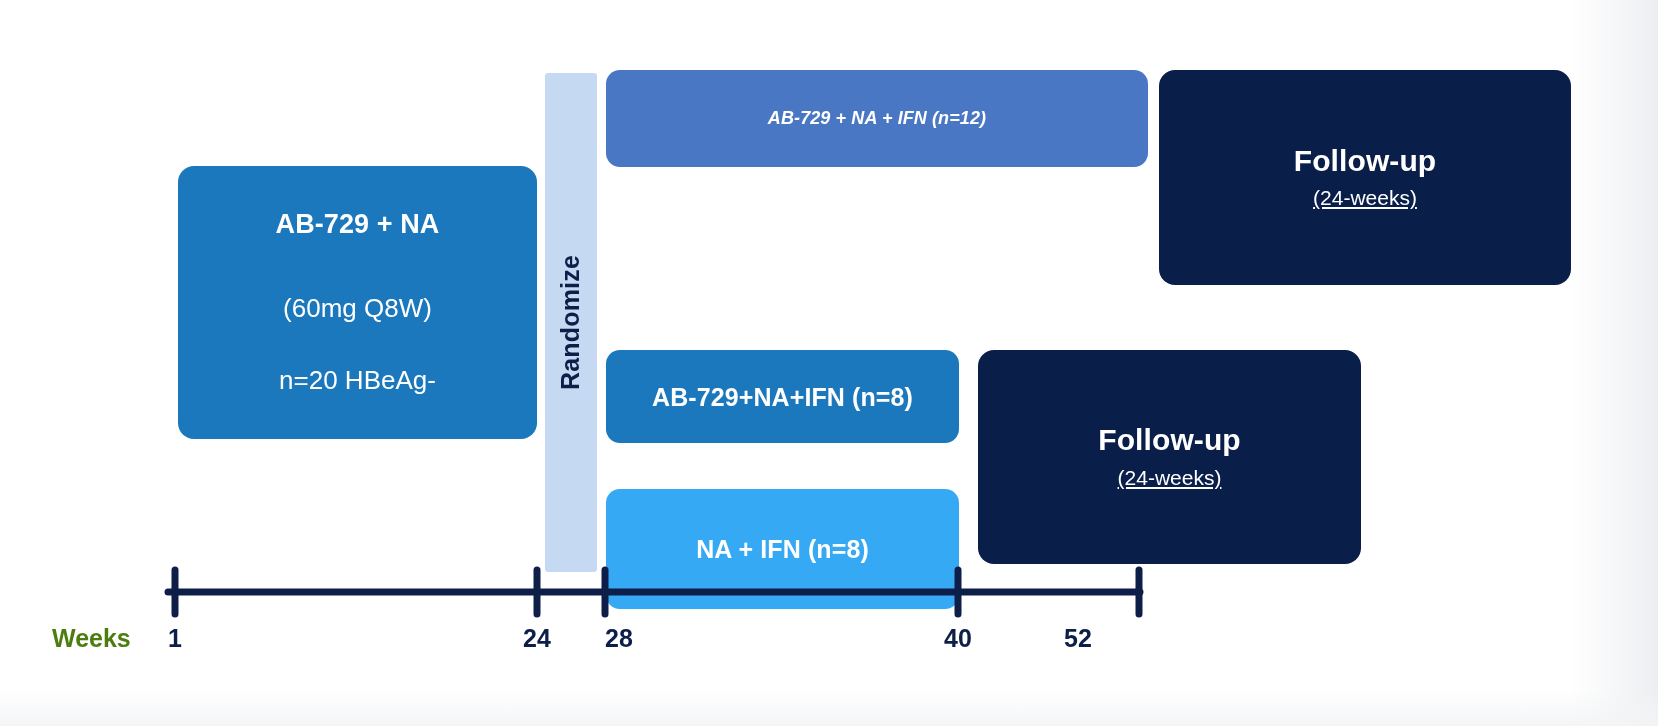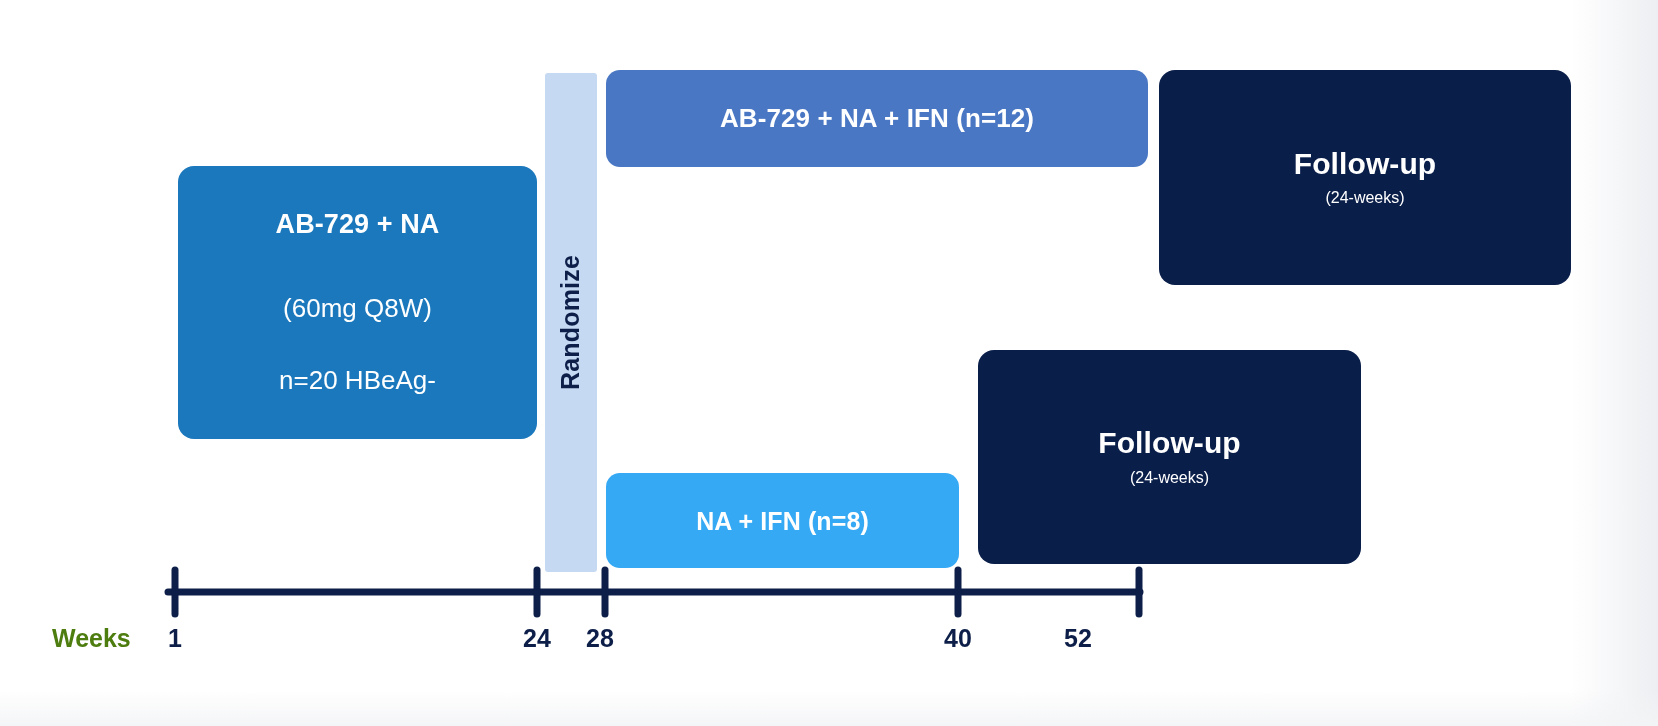--- a/index.html
+++ b/index.html
@@ -91,36 +91,36 @@
     white-space: nowrap;
     font-size: 25px;
     font-weight: bold;
     letter-spacing: 0.2px;
   }
 
   
   #arm-1 { left: 606px; top: 70px;  width: 542px; height: 97px; }
   #arm-2 { left: 606px; top: 188px; width: 542px; height: 96px; }
   #arm-3 { left: 606px; top: 350px; width: 353px; height: 93px; }
-  #arm-4 { left: 606px; top: 473px; width: 353px; height: 95px; }
-
-  #arm-1 .title, #arm-2 .title { font-size: 26px; }
+  #arm-4 { left: 606px; top: 489px; width: 353px; height: 120px; }
+
+  #arm-1 .title, #arm-2 .title { font-size: 18px; font-style: italic; }
   #arm-3 .title, #arm-4 .title { font-size: 25px; }
 
   
   #followup-1 {
     left: 1159px; top: 70px; width: 412px; height: 215px;
     border-radius: 16px;
   }
   #followup-2 {
     left: 978px; top: 350px; width: 383px; height: 214px;
     border-radius: 16px;
   }
   #followup-1 .title, #followup-2 .title { font-size: 30px; margin-bottom: 8px; }
-  #followup-1 .sub,   #followup-2 .sub   { font-size: 16px; }
+  #followup-1 .sub,   #followup-2 .sub   { font-size: 21px; text-decoration: underline; }
 
   
   #timeline {
     position: absolute;
     left: 0;
     top: 0;
     width: 1658px;
     height: 726px;
     pointer-events: none;
   }
@@ -157,20 +157,23 @@
 
   <div id="randomize-bar" style="background:#c5d9f2;">
     <span class="vlabel" style="color:#0d1f49;">Randomize</span>
   </div>
 
   <div class="box" id="arm-1" style="background:#4a77c4;">
     <div class="title">AB-729 + NA + IFN (n=12)</div>
   </div>
 
 
+  <div class="box" id="arm-3" style="background:#1b78bc;">
+    <div class="title">AB-729+NA+IFN (n=8)</div>
+  </div>
 
   <div class="box" id="arm-4" style="background:#36a9f5;">
     <div class="title">NA + IFN (n=8)</div>
   </div>
 
   <div class="box" id="followup-1" style="background:#0a1e4a;">
     <div class="title">Follow-up</div>
     <div class="sub">(24-weeks)</div>
   </div>
 
@@ -187,20 +190,20 @@
         <line x1="605" x2="605" y1="570" y2="614"></line>
         <line x1="958" x2="958" y1="570" y2="614"></line>
         <line x1="1139" x2="1139" y1="570" y2="614"></line>
       </g>
   </svg>
 
   <div id="weeks-caption">Weeks</div>
   <div id="week-labels">
       <div class="week-label" style="left: 175px;">1</div>
       <div class="week-label" style="left: 537px;">24</div>
-      <div class="week-label" style="left: 600px;">28</div>
+      <div class="week-label" style="left: 619px;">28</div>
       <div class="week-label" style="left: 958px;">40</div>
       <div class="week-label" style="left: 1078px;">52</div>
     </div>
 
   <div class="edge-right"></div>
   <div class="edge-bottom"></div>
 </div>
 
 </body></html>

